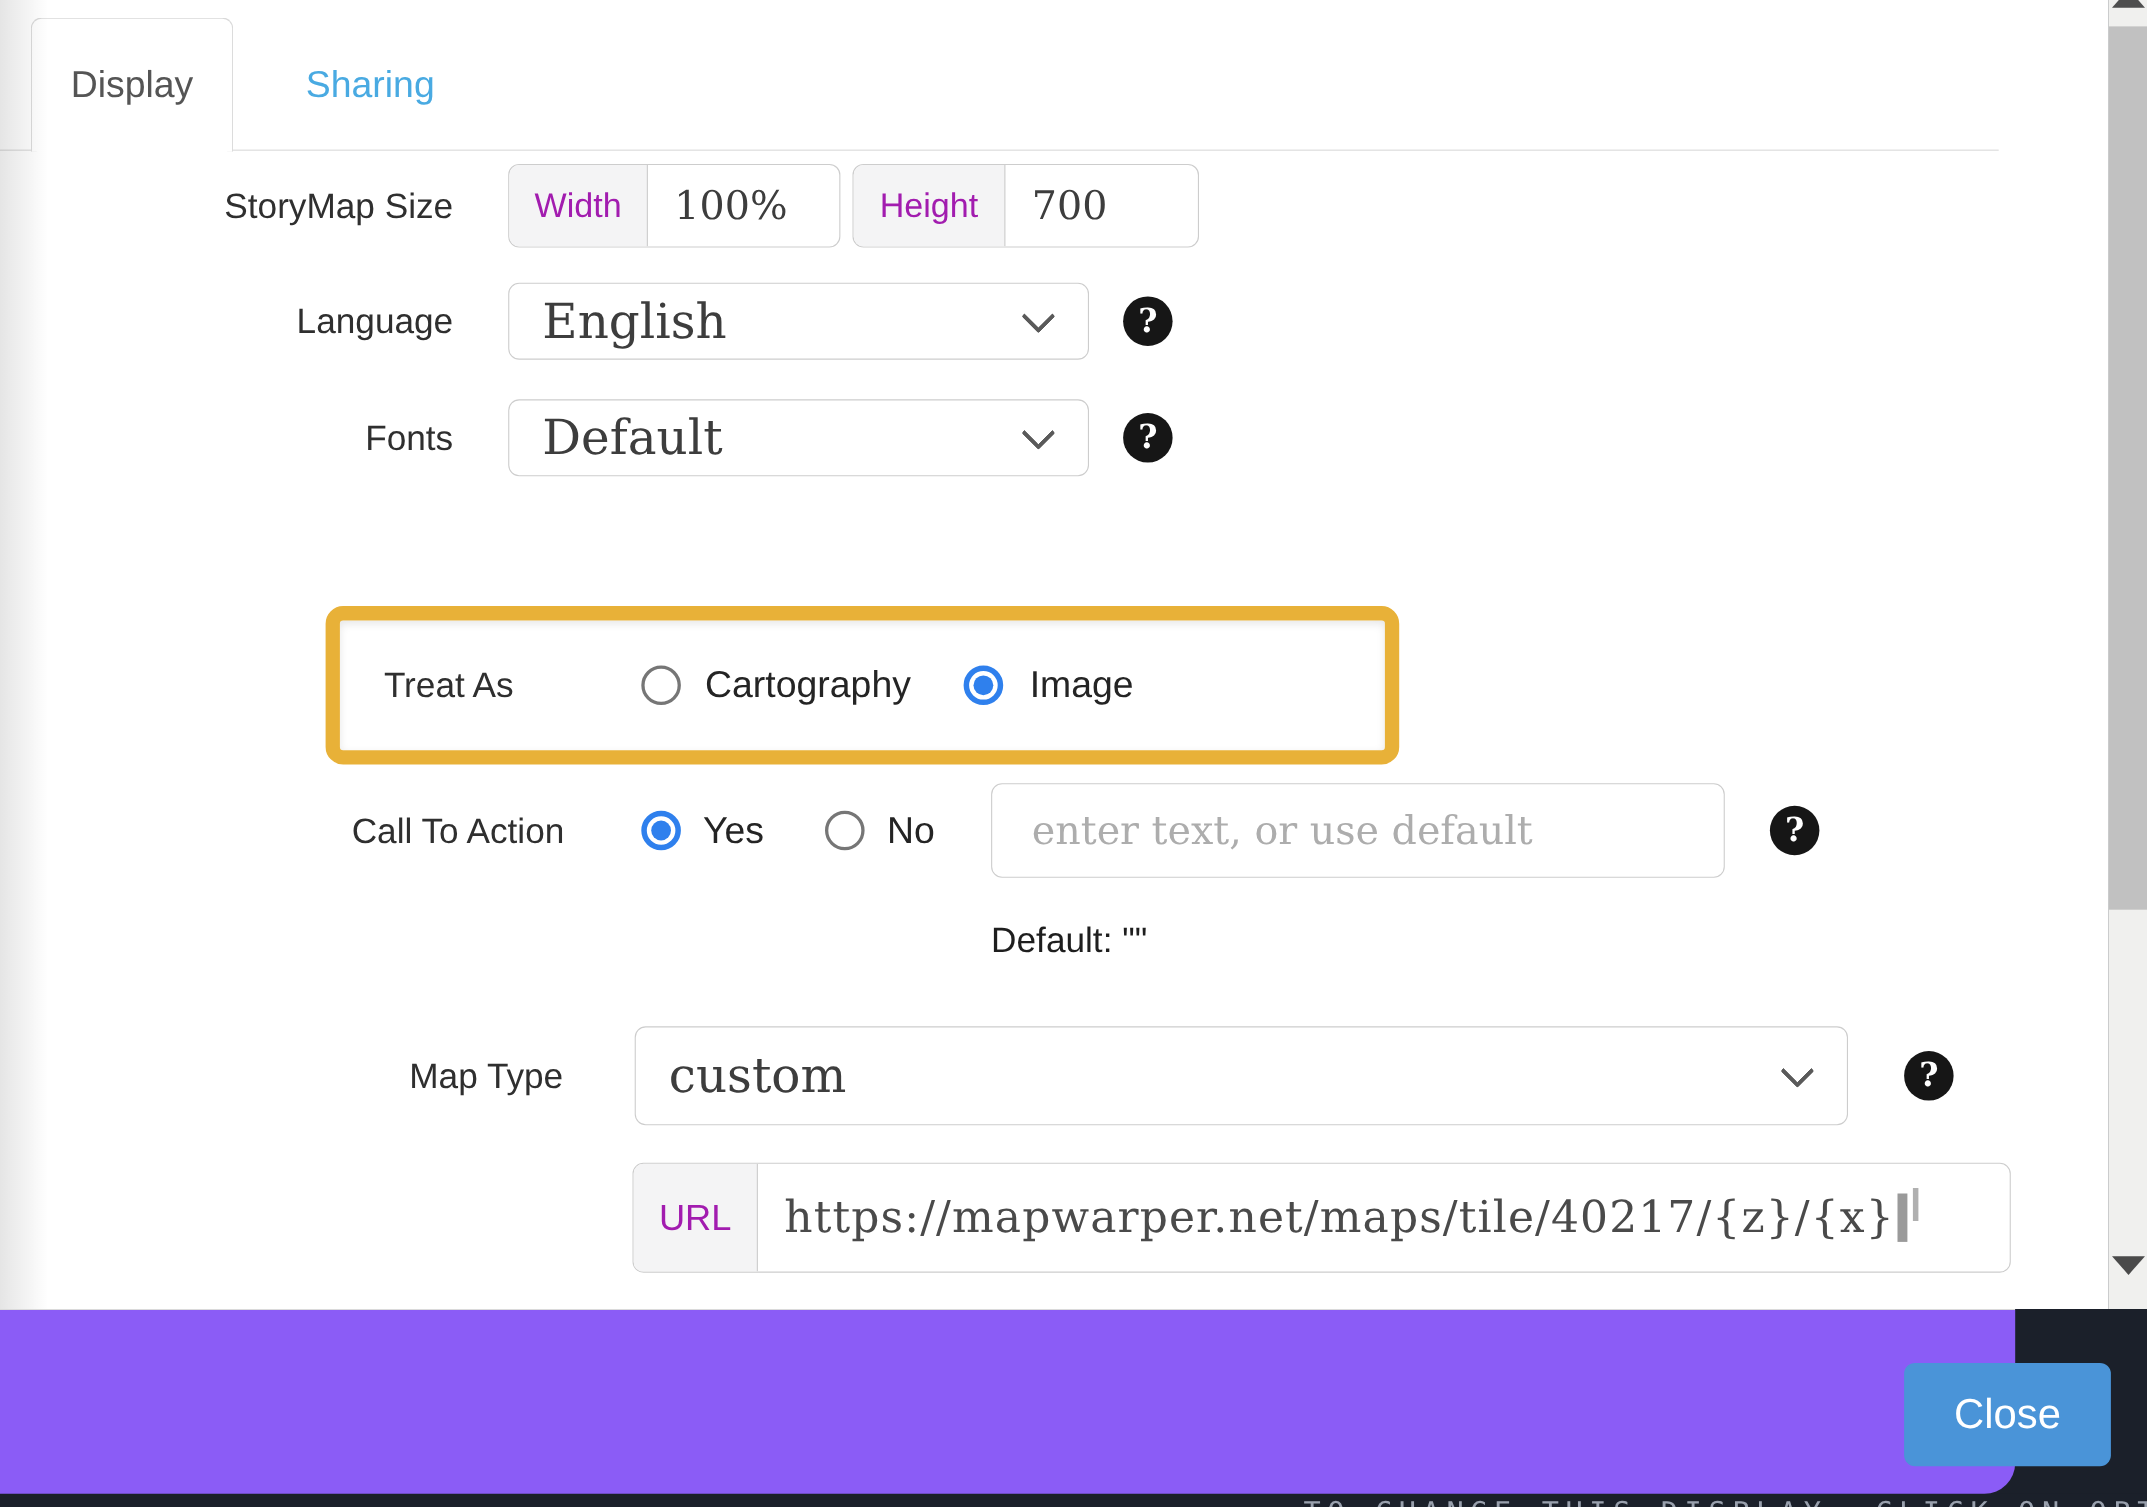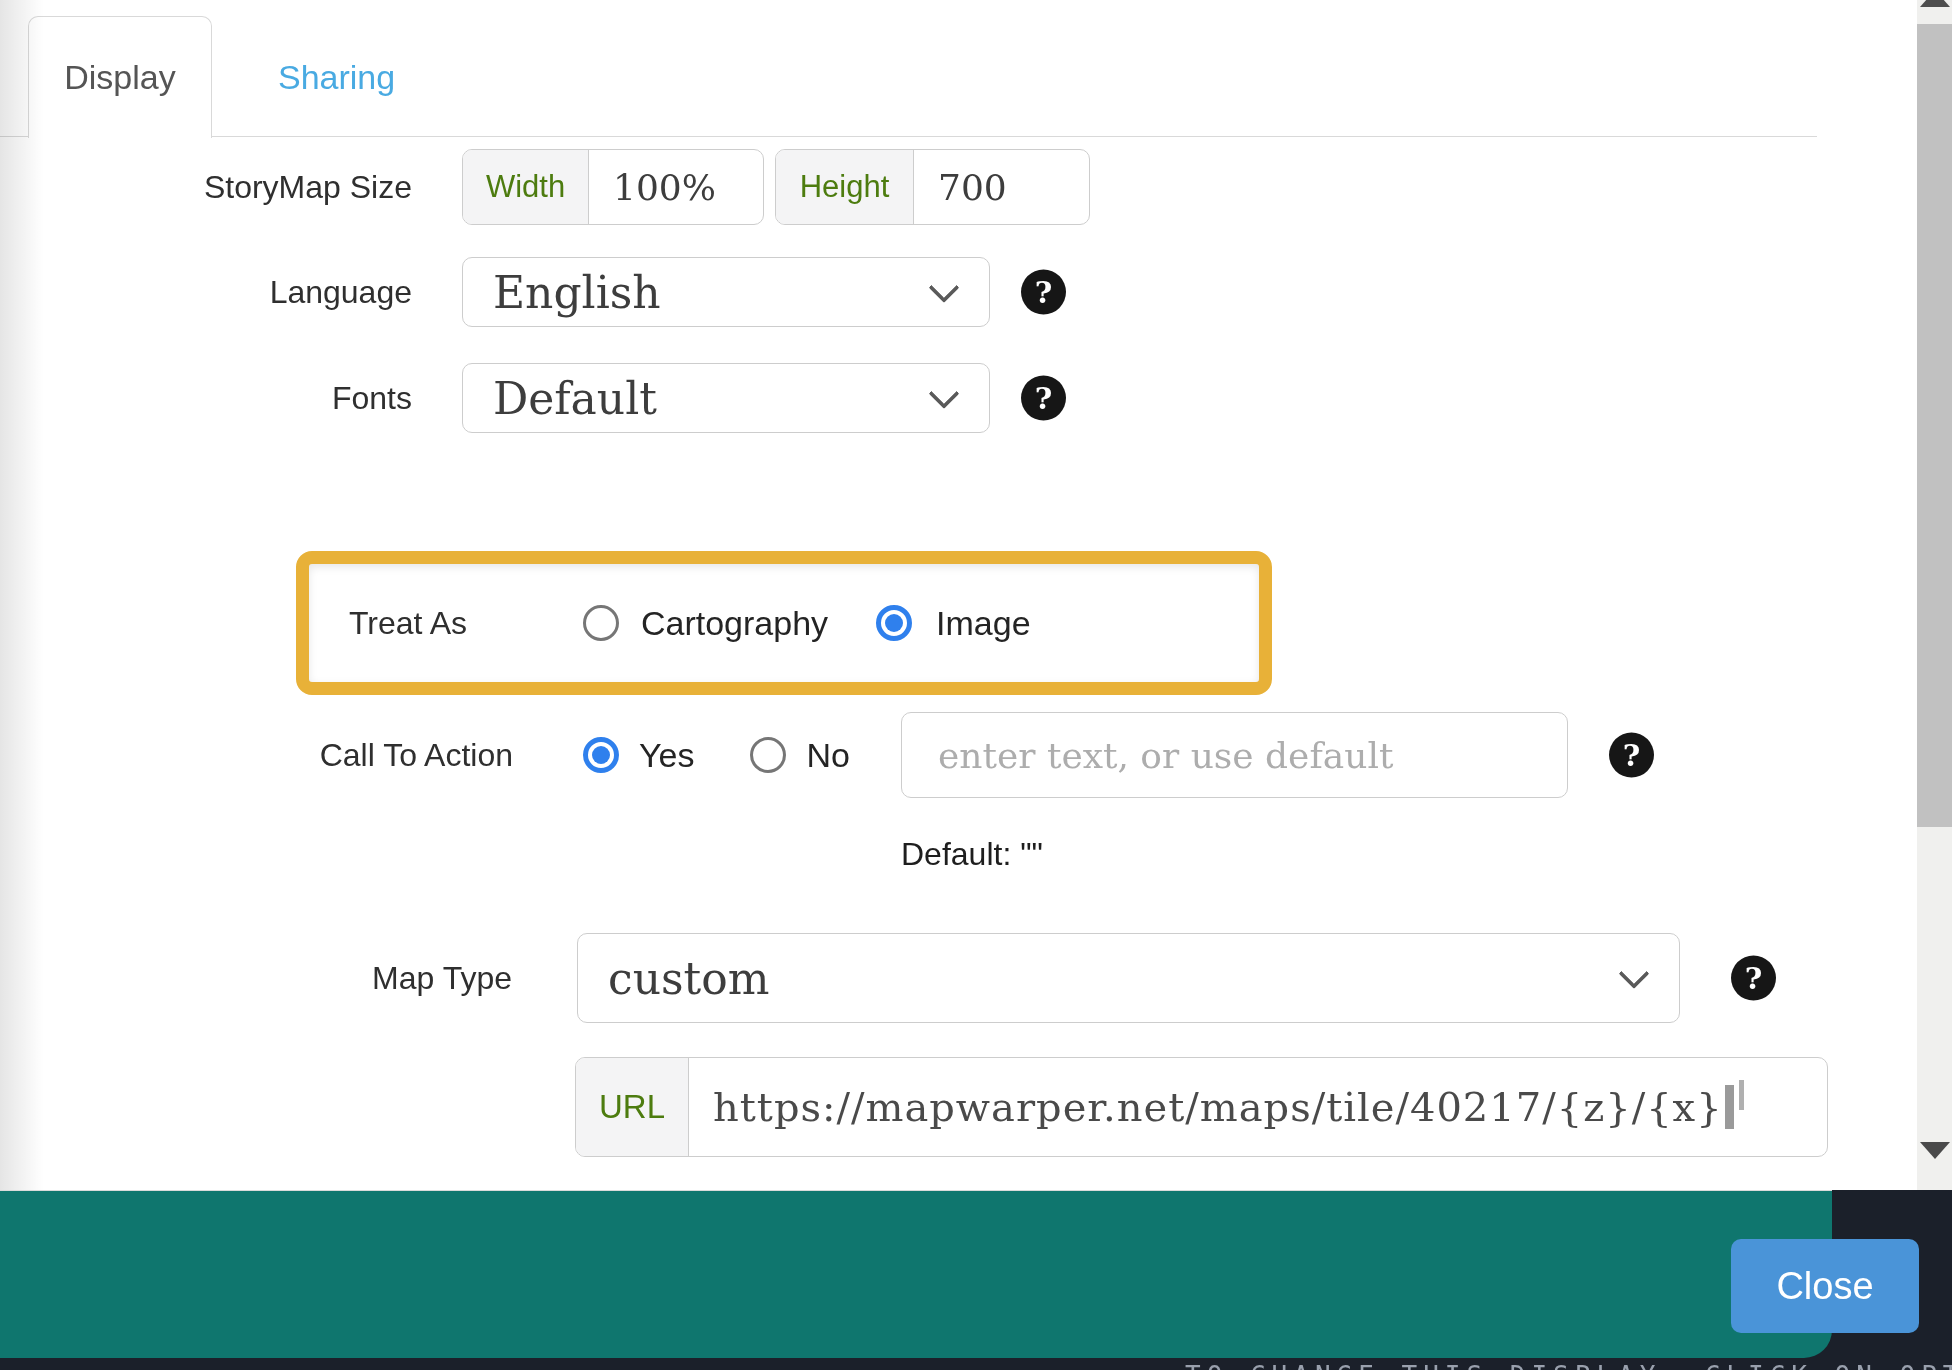--- a/index.html
+++ b/index.html
@@ -48,21 +48,21 @@
     display:flex; align-items:center; justify-content:flex-end;
     font-size:32px; color:#2f2f2f;
   }
   .group {
     position:absolute; display:flex; height:100%;
     border:1px solid #cdcdcd; border-radius:10px; background:#fff; overflow:hidden;
   }
   .addon {
     background:#f4f4f5; border-right:1px solid #cdcdcd;
     display:flex; align-items:center; justify-content:center;
-    font-size:31px; color:#4d7c0f; flex:0 0 auto;
+    font-size:31px; color:#a21caf; flex:0 0 auto;
   }
   .gval {
     display:flex; align-items:center; padding-left:24px;
     font-size:36px; color:#3d3d3d; white-space:nowrap; overflow:hidden;
   }
   .select {
     position:absolute; border:1px solid #cdcdcd; border-radius:10px; background:#fff;
     display:flex; align-items:center; cursor:pointer;
   }
   .select .value {
@@ -151,21 +151,21 @@
     margin-left:2px; flex:0 0 auto;
   }
   .caret2 {
     display:inline-block; width:5px; height:30px; background:#b0b0b0;
     margin-left:5px; align-self:flex-start; margin-top:22px; flex:0 0 auto;
   }
 
   
   .footer {
     position:absolute; left:0; top:1190px; width:1832px; height:168px;
-    background:#0f766e; border-top:1px solid #dadada;
+    background:#8b5cf6; border-top:1px solid #dadada;
     border-radius:0 0 28px 0; z-index:7;
   }
   .close-btn {
     position:absolute; left:1731px; top:48px; width:188px; height:94px;
     background:#4a94d8; border:none; border-radius:10px;
     color:#fff; font-family:"Liberation Sans", sans-serif; font-size:38px;
     cursor:pointer;
   }
 
   

